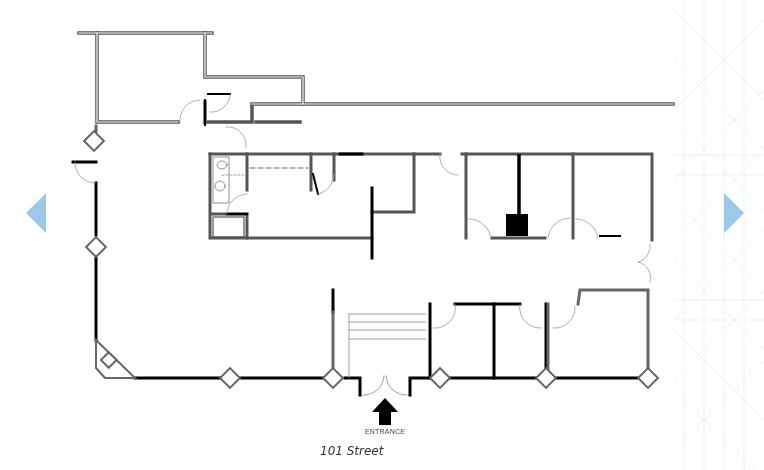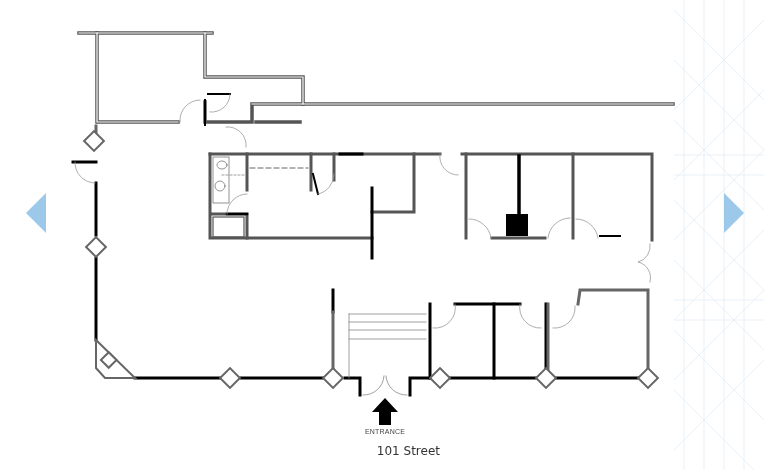--- a/index.html
+++ b/index.html
@@ -17,22 +17,22 @@
     }
     .nav-prev { left: 24px; top: 191px; }
     .nav-next { left: 722px; top: 191px; }
     .plan { position: absolute; left: 0; top: 0; }
     .entrance-label {
       position: absolute; left: 340px; top: 428px; width: 90px;
       text-align: center; font-size: 7px; color: #444; letter-spacing: 0.2px;
       font-family: "Liberation Sans", sans-serif;
     }
     .street-label {
-      position: absolute; left: 330px; top: 444px; width: 110px;
-      text-align: right; font-size: 12px; color: #333;
+      position: absolute; left: 320px; top: 444px; width: 110px;
+      text-align: left; font-size: 12px; font-style: italic; color: #333;
       font-family: "DejaVu Sans", sans-serif;
     }
   </style>
 </head>
 <body>
 
 <svg class="pattern" viewBox="0 0 90 470">
   <g stroke="#e3eef6" stroke-width="0.8" fill="none">
     <line x1="10" y1="0" x2="10" y2="470"></line>
     <line x1="30" y1="0" x2="30" y2="470"></line>

